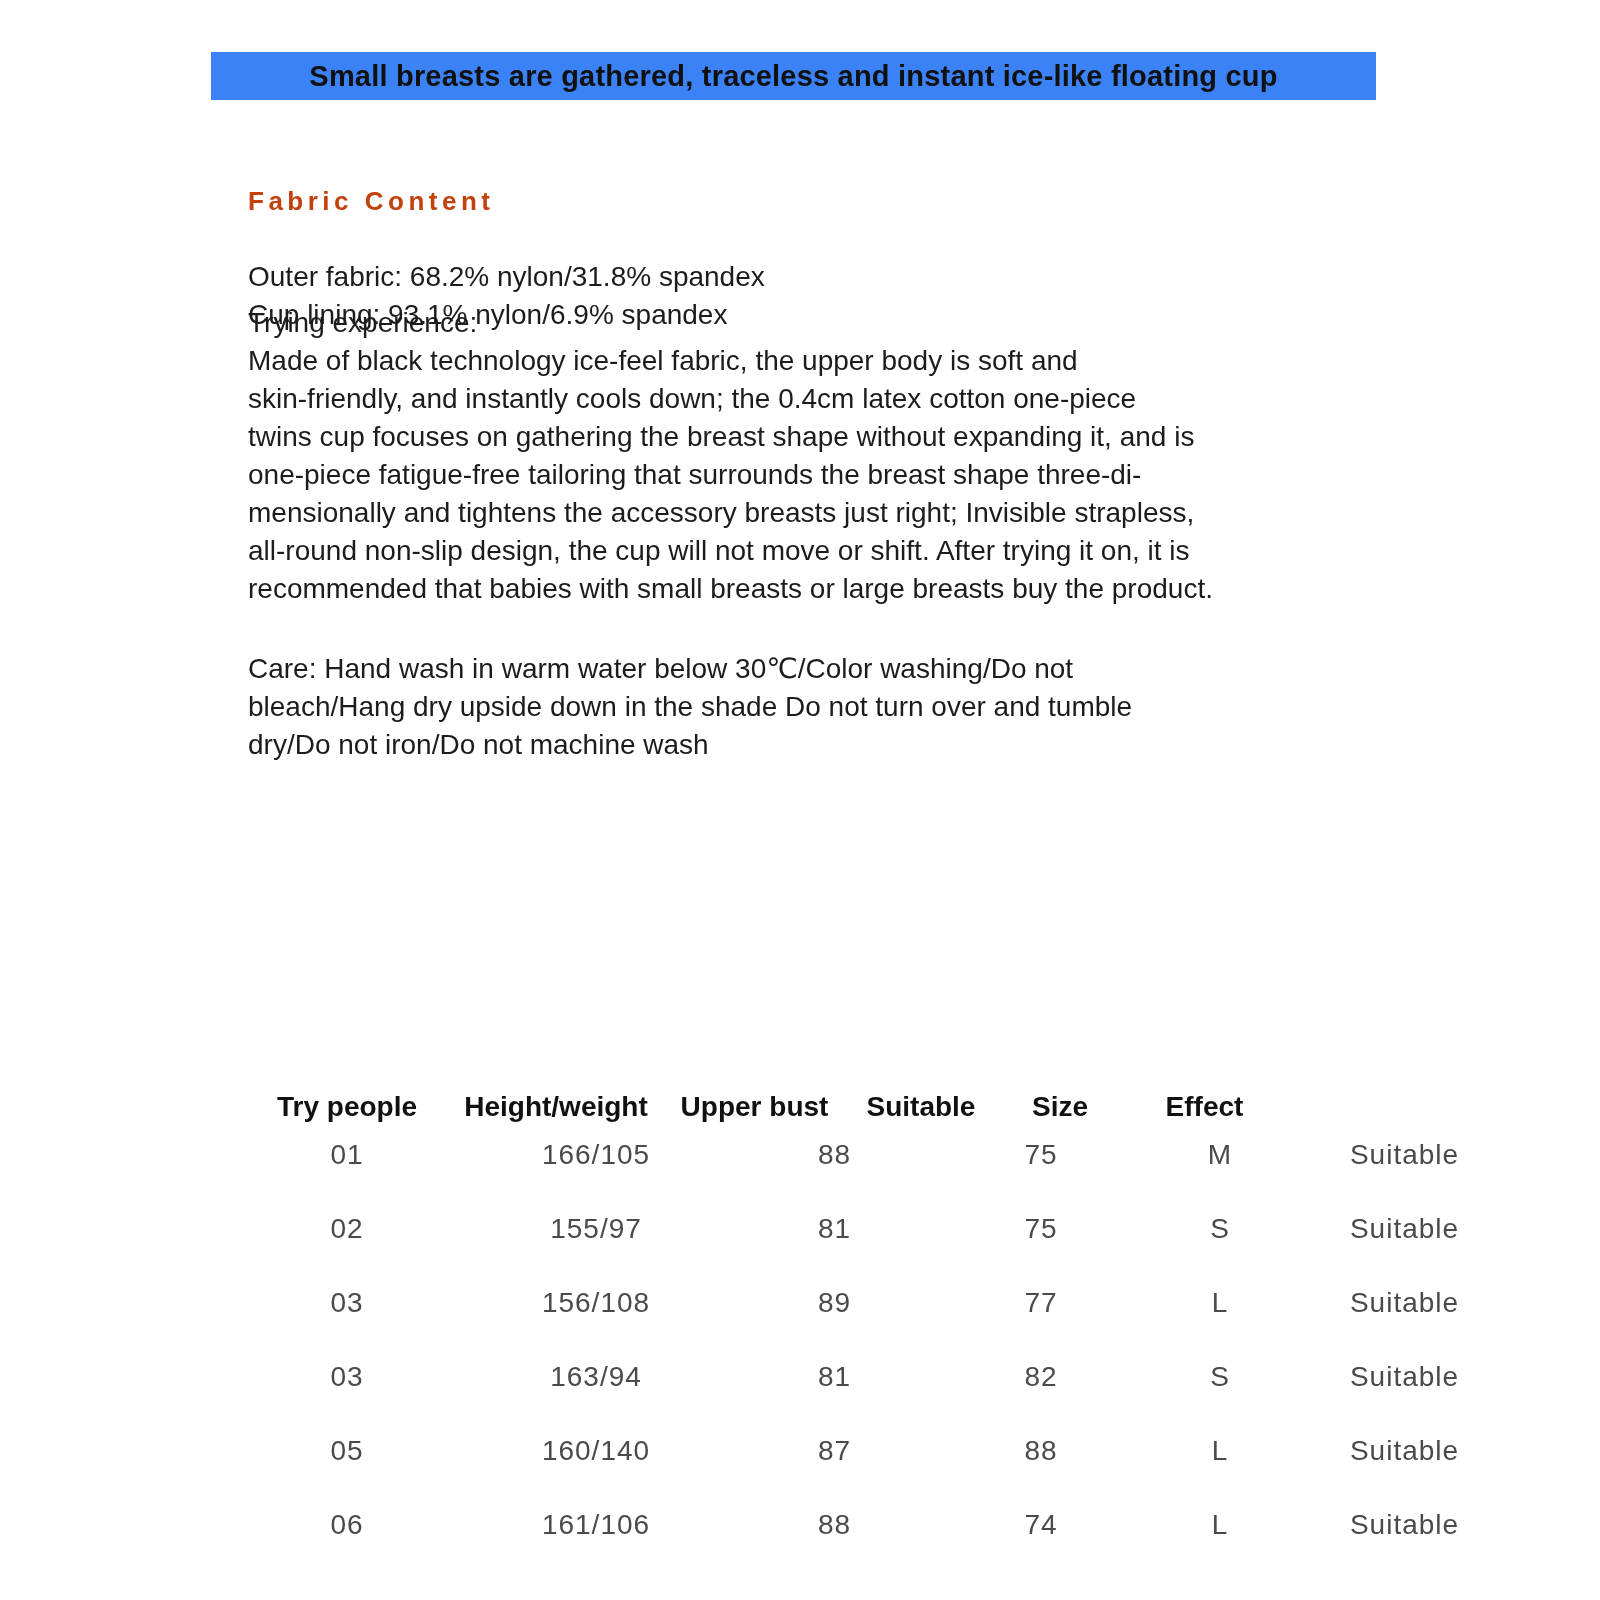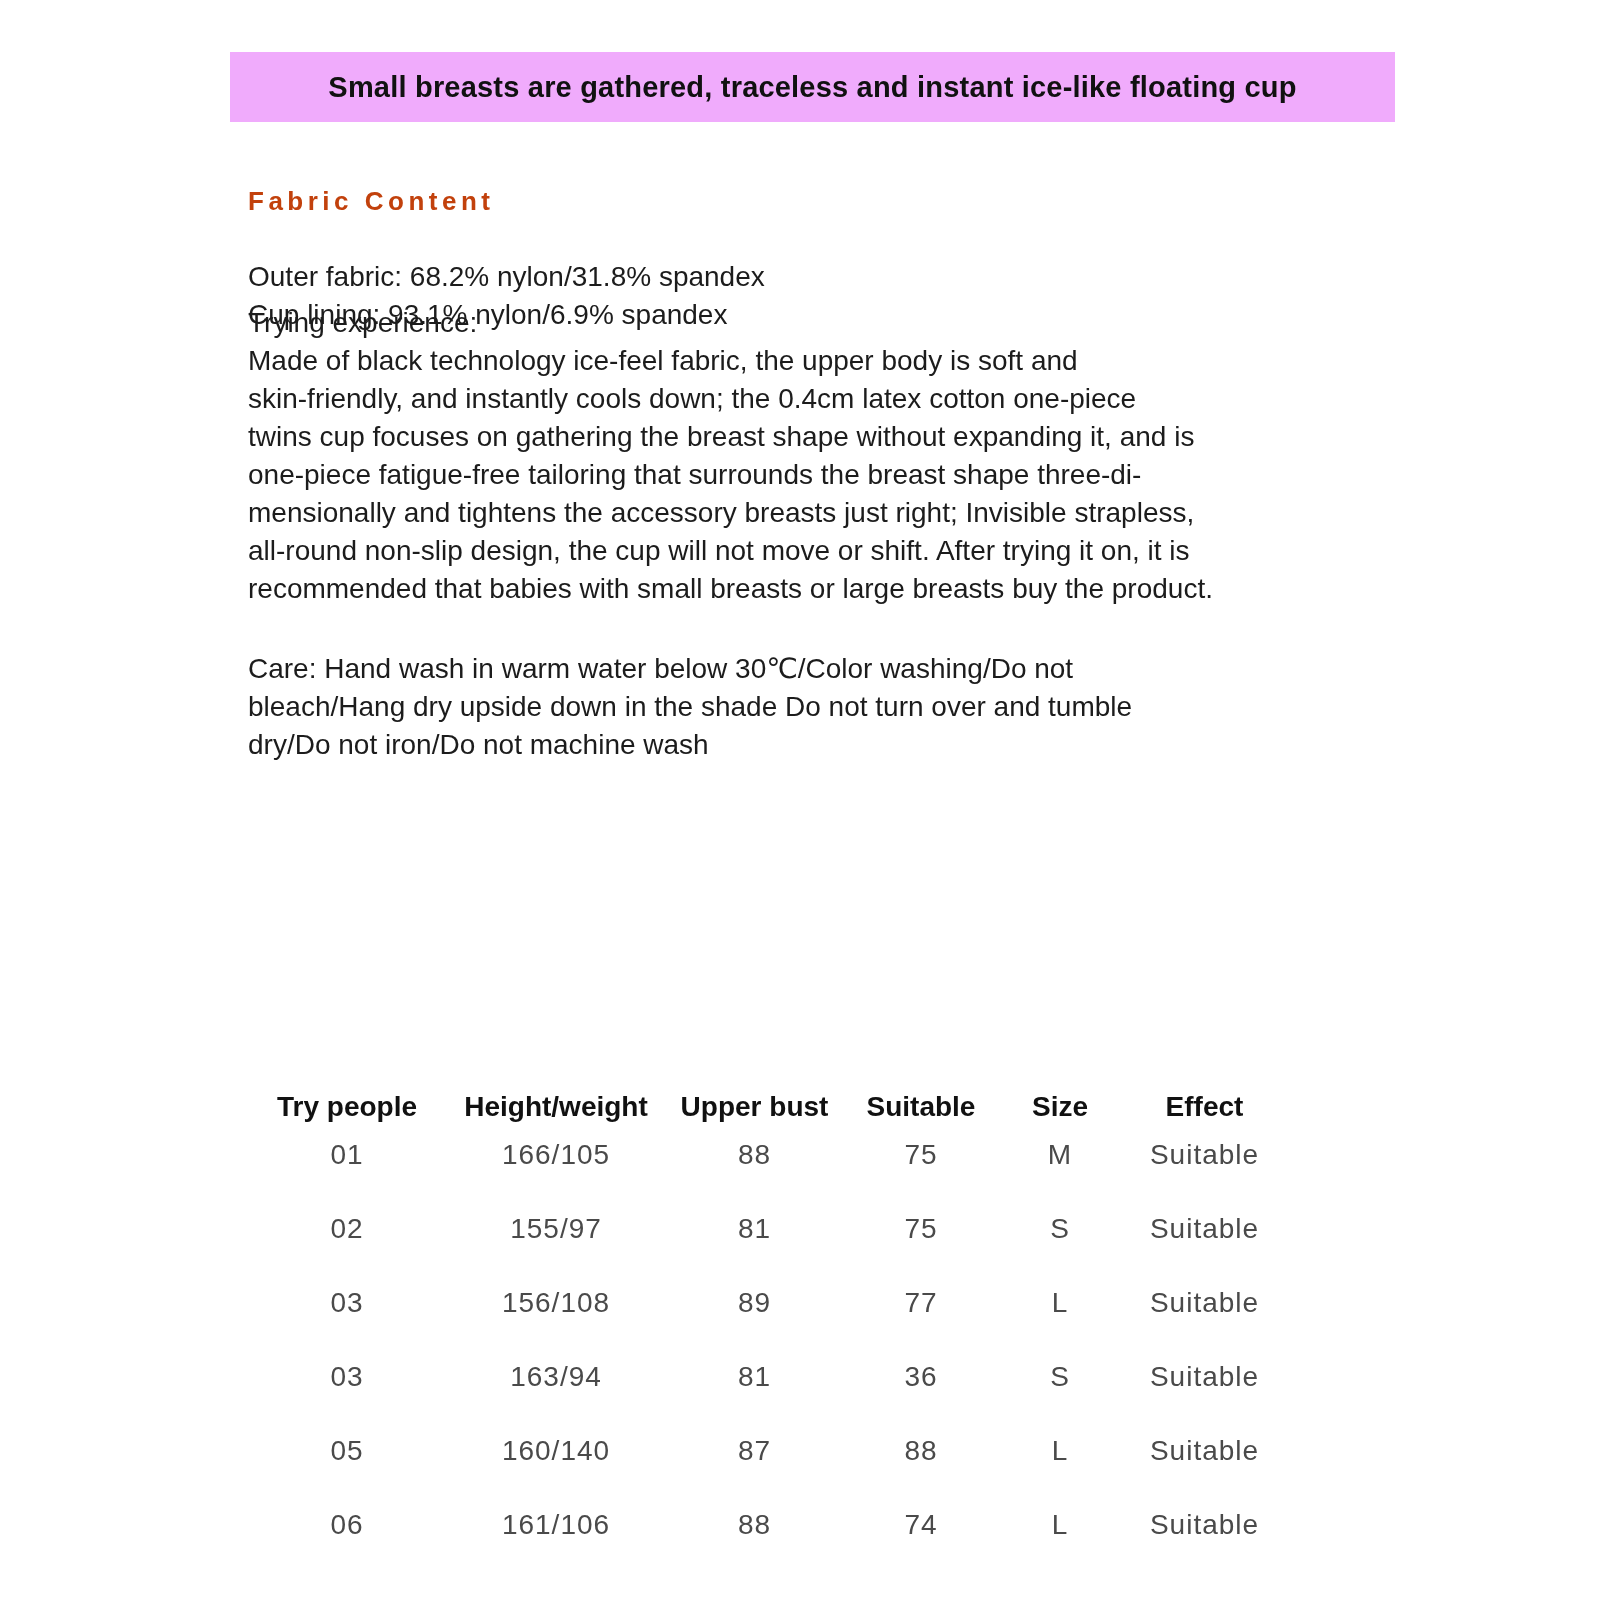--- a/index.html
+++ b/index.html
@@ -11,25 +11,25 @@
     position: relative;
     width: 1600px;
     height: 1600px;
     background: #ffffff;
     font-family: "Liberation Sans", "DejaVu Sans", sans-serif;
     color: #1c1c1c;
     overflow: hidden;
   }
   .title-bar {
     position: absolute;
-    left: 230px;
+    left: 211px;
     top: 52px;
     width: 1165px;
-    height: 70px;
-    background: #f0abfc;
+    height: 48px;
+    background: #3b82f6;
     display: flex;
     align-items: center;
     justify-content: center;
   }
   .title-text {
     font-size: 29px;
     font-weight: 700;
     color: #111111;
     letter-spacing: 0.2px;
     white-space: nowrap;
@@ -68,21 +68,21 @@
     align-items: center;
   }
   .t-row > div { text-align: center; }
   .t-head-cell {
     font-size: 28px;
     font-weight: 700;
     color: #111111;
     line-height: 38px;
     white-space: nowrap;
   }
-  .t-body-row { height: 74px; }
+  .t-body-row { height: 74px; gap: 40px; }
   .t-cell {
     font-size: 28px;
     color: #4a4a4a;
     letter-spacing: 1px;
   }
 </style>
 </head>
 <body>
 
 <div class="page">
@@ -142,21 +142,21 @@
         <div class="t-cell">156/108</div>
         <div class="t-cell">89</div>
         <div class="t-cell">77</div>
         <div class="t-cell">L</div>
         <div class="t-cell">Suitable</div>
       </div>
       <div class="t-row t-body-row">
         <div class="t-cell">03</div>
         <div class="t-cell">163/94</div>
         <div class="t-cell">81</div>
-        <div class="t-cell">36</div>
+        <div class="t-cell">82</div>
         <div class="t-cell">S</div>
         <div class="t-cell">Suitable</div>
       </div>
       <div class="t-row t-body-row">
         <div class="t-cell">05</div>
         <div class="t-cell">160/140</div>
         <div class="t-cell">87</div>
         <div class="t-cell">88</div>
         <div class="t-cell">L</div>
         <div class="t-cell">Suitable</div>

